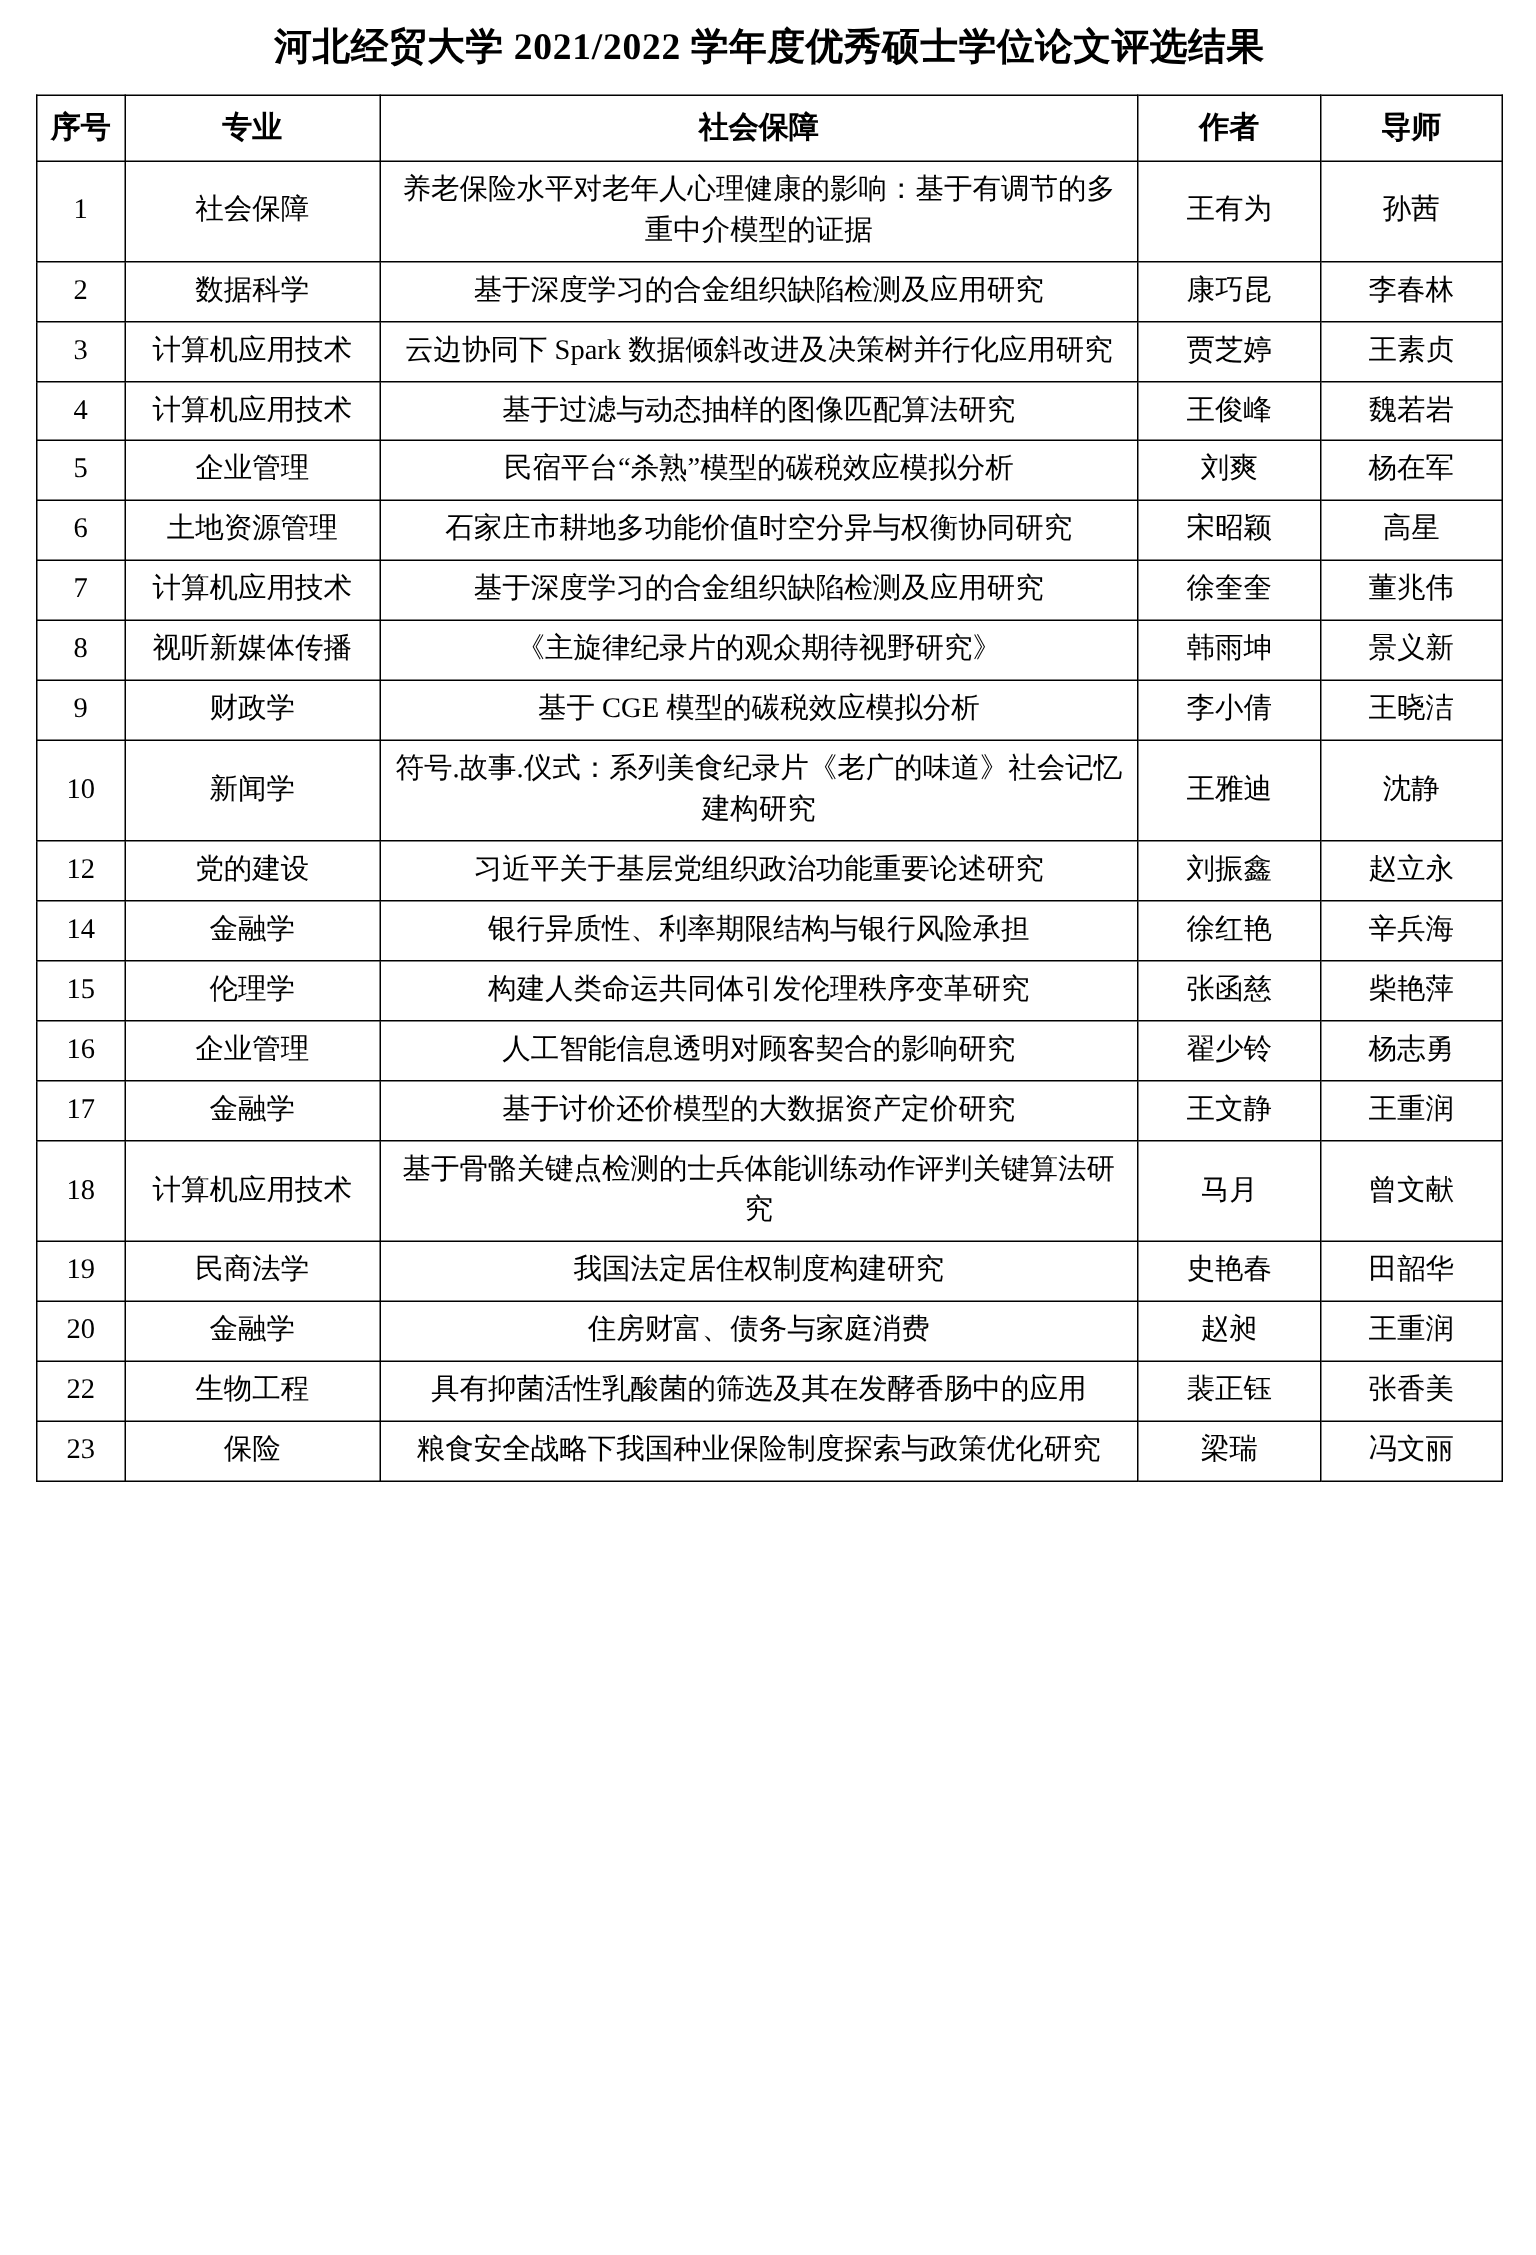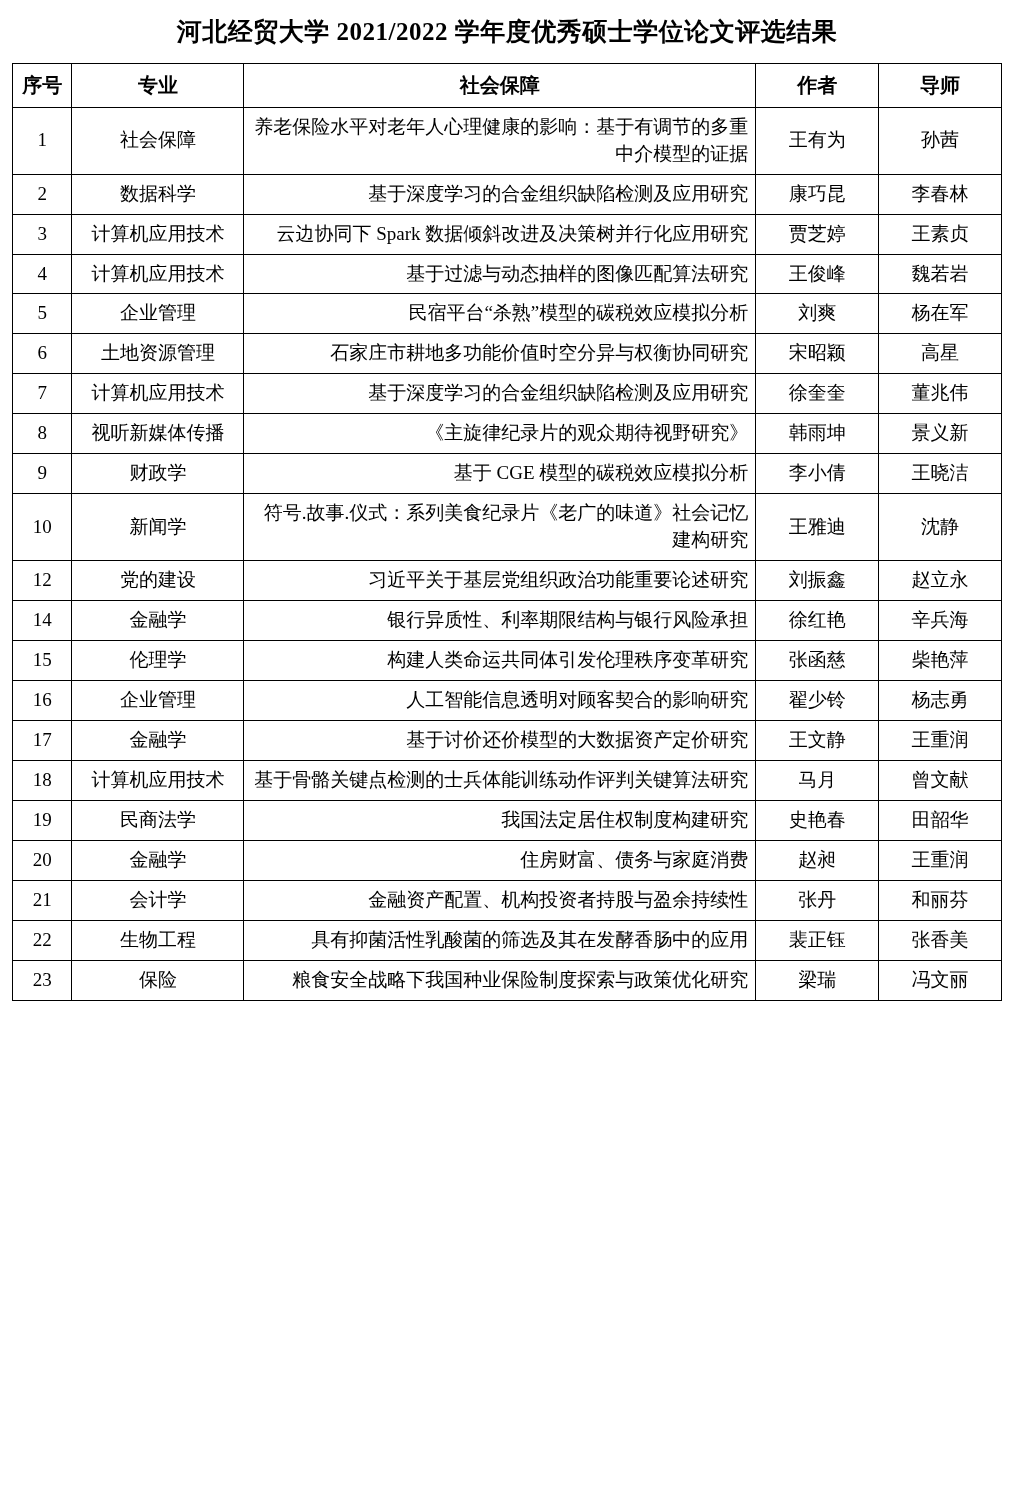--- a/index.html
+++ b/index.html
@@ -9,21 +9,21 @@
   }
   body {
     width: 1024px;
     min-height: 1503px;
     font-family: "Liberation Serif", "DejaVu Serif", serif;
     color: #000000;
   }
   .page {
     width: 1024px;
     box-sizing: border-box;
-    padding: 10px 22px 12px 12px;
+    padding: 10px 22px 12px 24px;
   }
   .doc-title {
     text-align: center;
     font-size: 25px;
     font-weight: bold;
     letter-spacing: 0.5px;
     margin: 6px 0 10px 0;
     line-height: 1.25;
   }
   table.result-table {
@@ -53,21 +53,21 @@
   col.c-author{ width: 120px; }
   col.c-advisor{ width: 120px; }
 
   td.cell-no,
   td.cell-major,
   td.cell-author,
   td.cell-advisor {
     text-align: center;
   }
   td.cell-title {
-    text-align: right;
+    text-align: center;
     padding-left: 10px;
     padding-right: 8px;
   }
   td.cell-major {
     line-height: 1.5;
   }
 </style>
 </head>
 <body>
 
@@ -213,27 +213,20 @@
           <td class="cell-advisor">田韶华</td>
         </tr>
         <tr>
           <td class="cell-no">20</td>
           <td class="cell-major">金融学</td>
           <td class="cell-title">住房财富、债务与家庭消费</td>
           <td class="cell-author">赵昶</td>
           <td class="cell-advisor">王重润</td>
         </tr>
         <tr>
-          <td class="cell-no">21</td>
-          <td class="cell-major">会计学</td>
-          <td class="cell-title">金融资产配置、机构投资者持股与盈余持续性</td>
-          <td class="cell-author">张丹</td>
-          <td class="cell-advisor">和丽芬</td>
-        </tr>
-        <tr>
           <td class="cell-no">22</td>
           <td class="cell-major">生物工程</td>
           <td class="cell-title">具有抑菌活性乳酸菌的筛选及其在发酵香肠中的应用</td>
           <td class="cell-author">裴正钰</td>
           <td class="cell-advisor">张香美</td>
         </tr>
         <tr>
           <td class="cell-no">23</td>
           <td class="cell-major">保险</td>
           <td class="cell-title">粮食安全战略下我国种业保险制度探索与政策优化研究</td>

